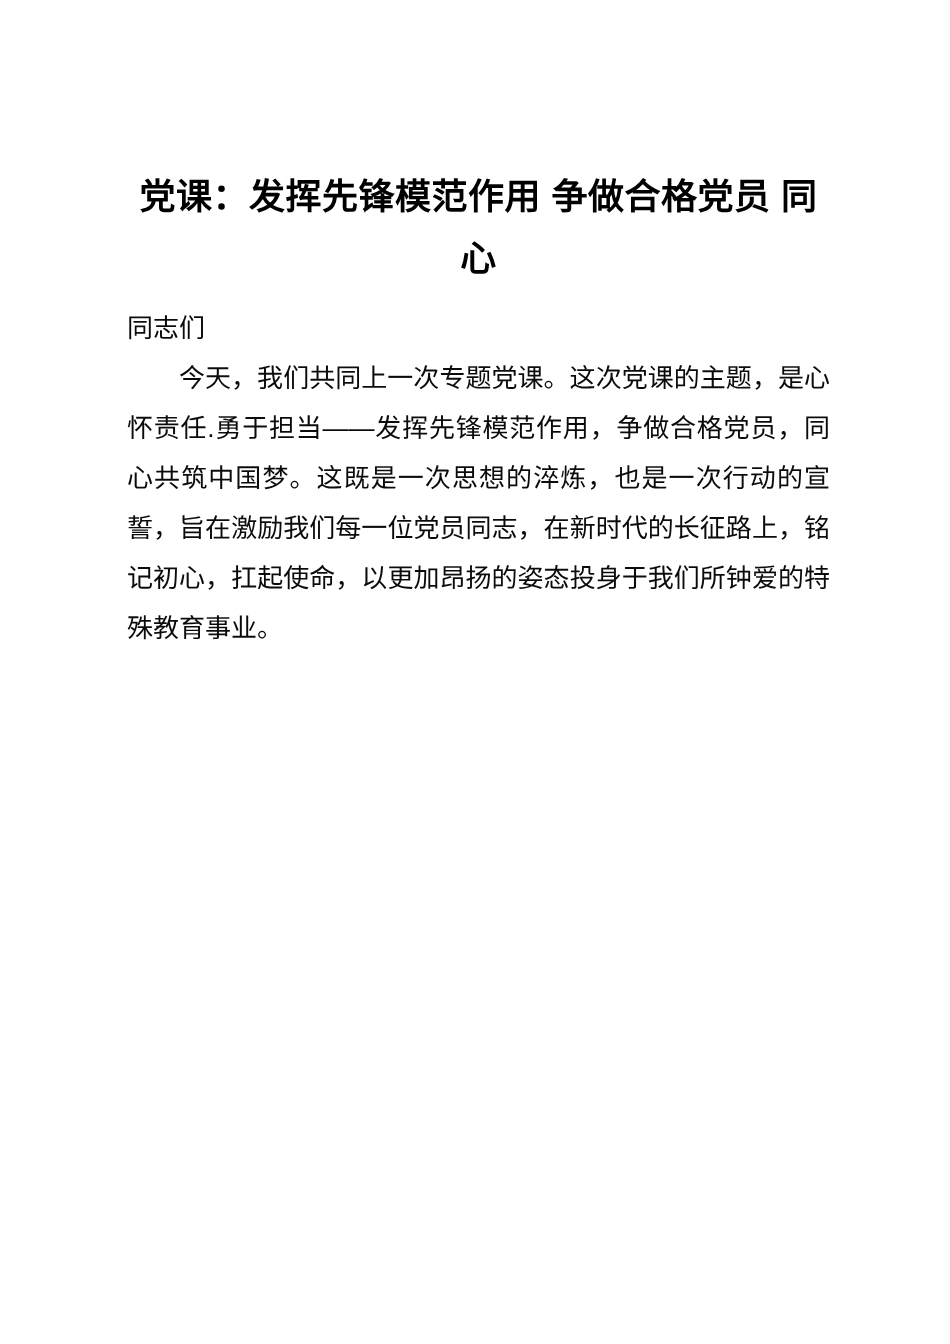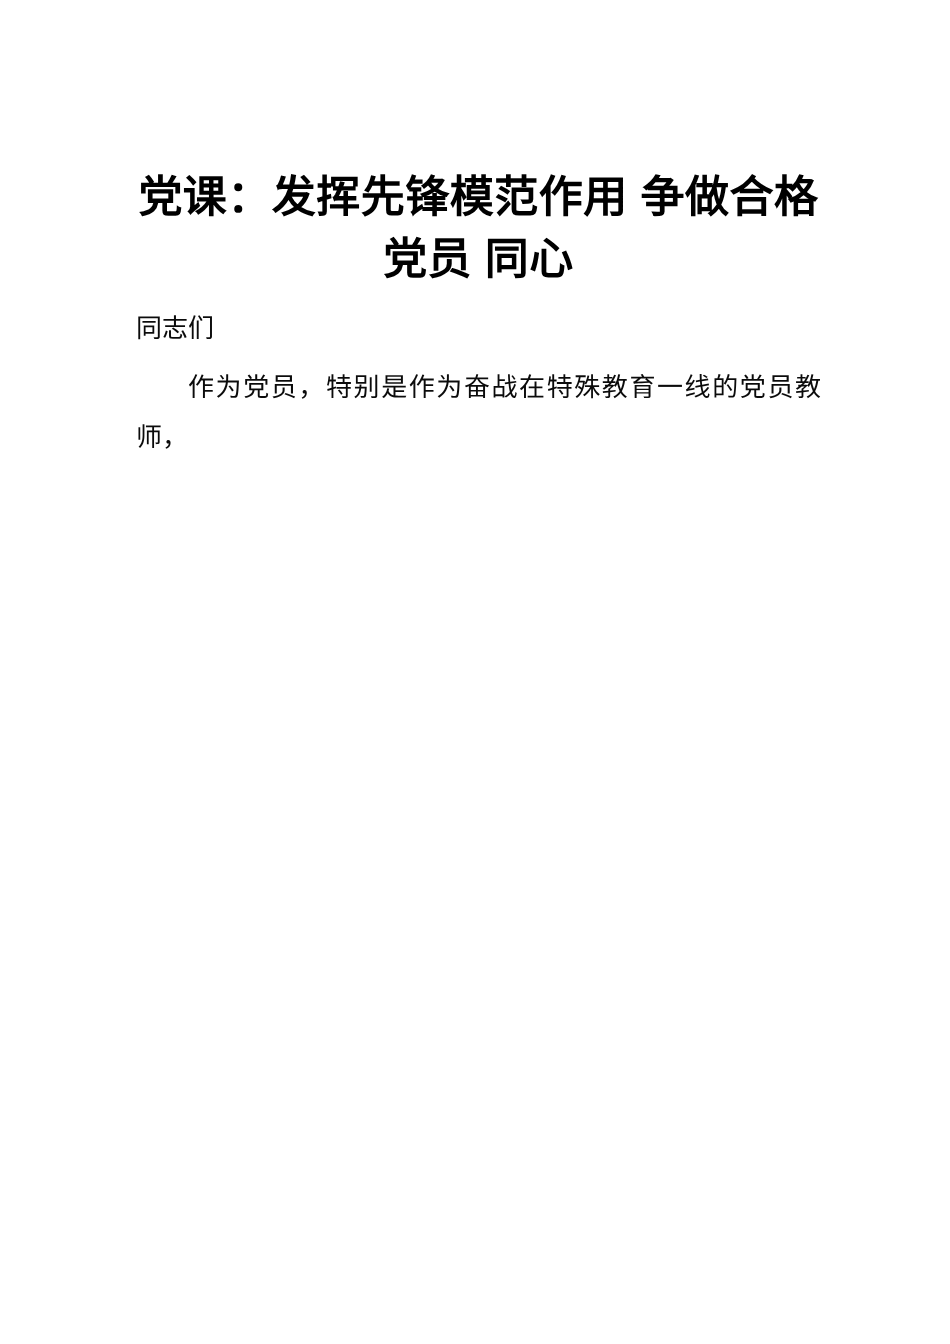--- a/index.html
+++ b/index.html
@@ -16,29 +16,29 @@
   }
   .doc-page {
     box-sizing: border-box;
     width: 950px;
     height: 1344px;
     background: #ffffff;
     padding: 166px 120px 0 127px;
   }
   .doc-title {
     margin: 0 0 13px 0;
-    font-size: 44px;
+    font-size: 36px;
     font-weight: 700;
     line-height: 62px;
     text-align: center;
     letter-spacing: 0.5px;
     color: #000000;
   }
   .doc-body p {
-    margin: 9px;
+    margin: 0;
     font-size: 26px;
     line-height: 50px;
     text-align: justify;
     text-justify: inter-character;
     word-break: break-all;
     color: #0b0b0b;
   }
   .doc-body p.indent {
     text-indent: 2em;
   }
@@ -47,16 +47,16 @@
 <body>
 
 <div class="doc-page">
 
   <h1 class="doc-title">
     <span>党课：发挥先锋模范作用 争做合格党员 同心</span><br>
   </h1>
 
   <div class="doc-body">
     <p>同志们</p>
-    <p class="indent">作为党员，特别是作为奋战在特殊教育一线的党员教师，</p>
+    <p class="indent">今天，我们共同上一次专题党课。这次党课的主题，是心怀责任.勇于担当——发挥先锋模范作用，争做合格党员，同心共筑中国梦。这既是一次思想的淬炼，也是一次行动的宣誓，旨在激励我们每一位党员同志，在新时代的长征路上，铭记初心，扛起使命，以更加昂扬的姿态投身于我们所钟爱的特殊教育事业。</p>
   </div>
 
 </div>
 
 </body></html>

